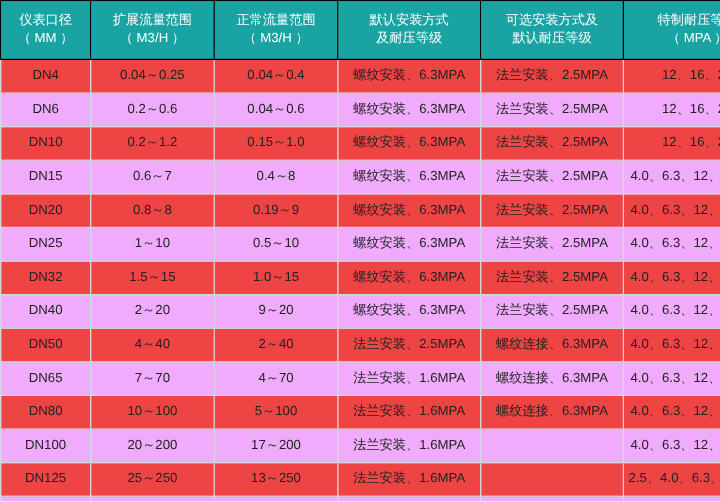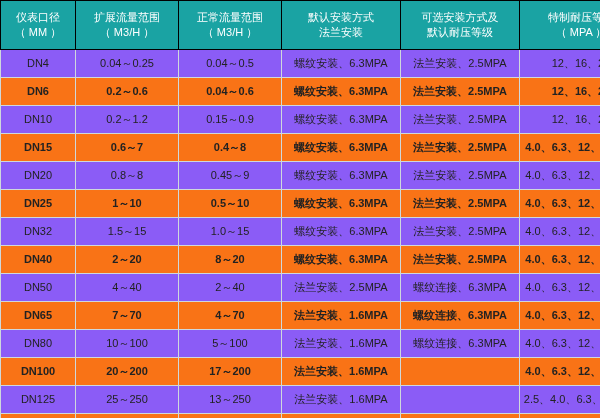--- a/index.html
+++ b/index.html
@@ -41,25 +41,24 @@
     display: block;
     white-space: nowrap;
   }
   #spec-table tbody td {
     height: 25px;
     color: #222222;
     padding: 1px 3px;
     white-space: nowrap;
   }
   #spec-table tbody tr.odd td {
-    background: #8b5cf6;
+    background: #ef4444;
   }
   #spec-table tbody tr.even td {
-    background: #f97316;
-    font-weight: bold;
+    background: #f0abfc;
   }
   .col-0 { width: 68px; }
   .col-1 { width: 96px; }
   .col-2 { width: 96px; }
   .col-3 { width: 112px; }
   .col-4 { width: 112px; }
   .col-5 { width: 116px; }
   td.c0 { font-size: 11.5px; }
   td.c5 { font-size: 11px; }
 </style>
@@ -76,69 +75,69 @@
       <th class="col-1">
           <span class="line">扩展流量范围</span>
           <span class="line">（ M3/H ）</span>
         </th>
       <th class="col-2">
           <span class="line">正常流量范围</span>
           <span class="line">（ M3/H ）</span>
         </th>
       <th class="col-3">
           <span class="line">默认安装方式</span>
-          <span class="line">法兰安装</span>
+          <span class="line">及耐压等级</span>
         </th>
       <th class="col-4">
           <span class="line">可选安装方式及</span>
           <span class="line">默认耐压等级</span>
         </th>
       <th class="col-5">
           <span class="line">特制耐压等级</span>
           <span class="line">（ MPA ）</span>
         </th>
     </tr>
   </thead>
   <tbody>
       <tr class="odd">
         <td class="col-0 c0">DN4</td>
         <td class="col-1 c1">0.04～0.25</td>
-        <td class="col-2 c2">0.04～0.5</td>
+        <td class="col-2 c2">0.04～0.4</td>
         <td class="col-3 c3">螺纹安装、6.3MPA</td>
         <td class="col-4 c4">法兰安装、2.5MPA</td>
         <td class="col-5 c5">12、16、25</td>
       </tr>
       <tr class="even">
         <td class="col-0 c0">DN6</td>
         <td class="col-1 c1">0.2～0.6</td>
         <td class="col-2 c2">0.04～0.6</td>
         <td class="col-3 c3">螺纹安装、6.3MPA</td>
         <td class="col-4 c4">法兰安装、2.5MPA</td>
         <td class="col-5 c5">12、16、25</td>
       </tr>
       <tr class="odd">
         <td class="col-0 c0">DN10</td>
         <td class="col-1 c1">0.2～1.2</td>
-        <td class="col-2 c2">0.15～0.9</td>
+        <td class="col-2 c2">0.15～1.0</td>
         <td class="col-3 c3">螺纹安装、6.3MPA</td>
         <td class="col-4 c4">法兰安装、2.5MPA</td>
         <td class="col-5 c5">12、16、25</td>
       </tr>
       <tr class="even">
         <td class="col-0 c0">DN15</td>
         <td class="col-1 c1">0.6～7</td>
         <td class="col-2 c2">0.4～8</td>
         <td class="col-3 c3">螺纹安装、6.3MPA</td>
         <td class="col-4 c4">法兰安装、2.5MPA</td>
         <td class="col-5 c5">4.0、6.3、12、16、25</td>
       </tr>
       <tr class="odd">
         <td class="col-0 c0">DN20</td>
         <td class="col-1 c1">0.8～8</td>
-        <td class="col-2 c2">0.45～9</td>
+        <td class="col-2 c2">0.19～9</td>
         <td class="col-3 c3">螺纹安装、6.3MPA</td>
         <td class="col-4 c4">法兰安装、2.5MPA</td>
         <td class="col-5 c5">4.0、6.3、12、16、25</td>
       </tr>
       <tr class="even">
         <td class="col-0 c0">DN25</td>
         <td class="col-1 c1">1～10</td>
         <td class="col-2 c2">0.5～10</td>
         <td class="col-3 c3">螺纹安装、6.3MPA</td>
         <td class="col-4 c4">法兰安装、2.5MPA</td>
@@ -148,21 +147,21 @@
         <td class="col-0 c0">DN32</td>
         <td class="col-1 c1">1.5～15</td>
         <td class="col-2 c2">1.0～15</td>
         <td class="col-3 c3">螺纹安装、6.3MPA</td>
         <td class="col-4 c4">法兰安装、2.5MPA</td>
         <td class="col-5 c5">4.0、6.3、12、16、25</td>
       </tr>
       <tr class="even">
         <td class="col-0 c0">DN40</td>
         <td class="col-1 c1">2～20</td>
-        <td class="col-2 c2">8～20</td>
+        <td class="col-2 c2">9～20</td>
         <td class="col-3 c3">螺纹安装、6.3MPA</td>
         <td class="col-4 c4">法兰安装、2.5MPA</td>
         <td class="col-5 c5">4.0、6.3、12、16、25</td>
       </tr>
       <tr class="odd">
         <td class="col-0 c0">DN50</td>
         <td class="col-1 c1">4～40</td>
         <td class="col-2 c2">2～40</td>
         <td class="col-3 c3">法兰安装、2.5MPA</td>
         <td class="col-4 c4">螺纹连接、6.3MPA</td>

